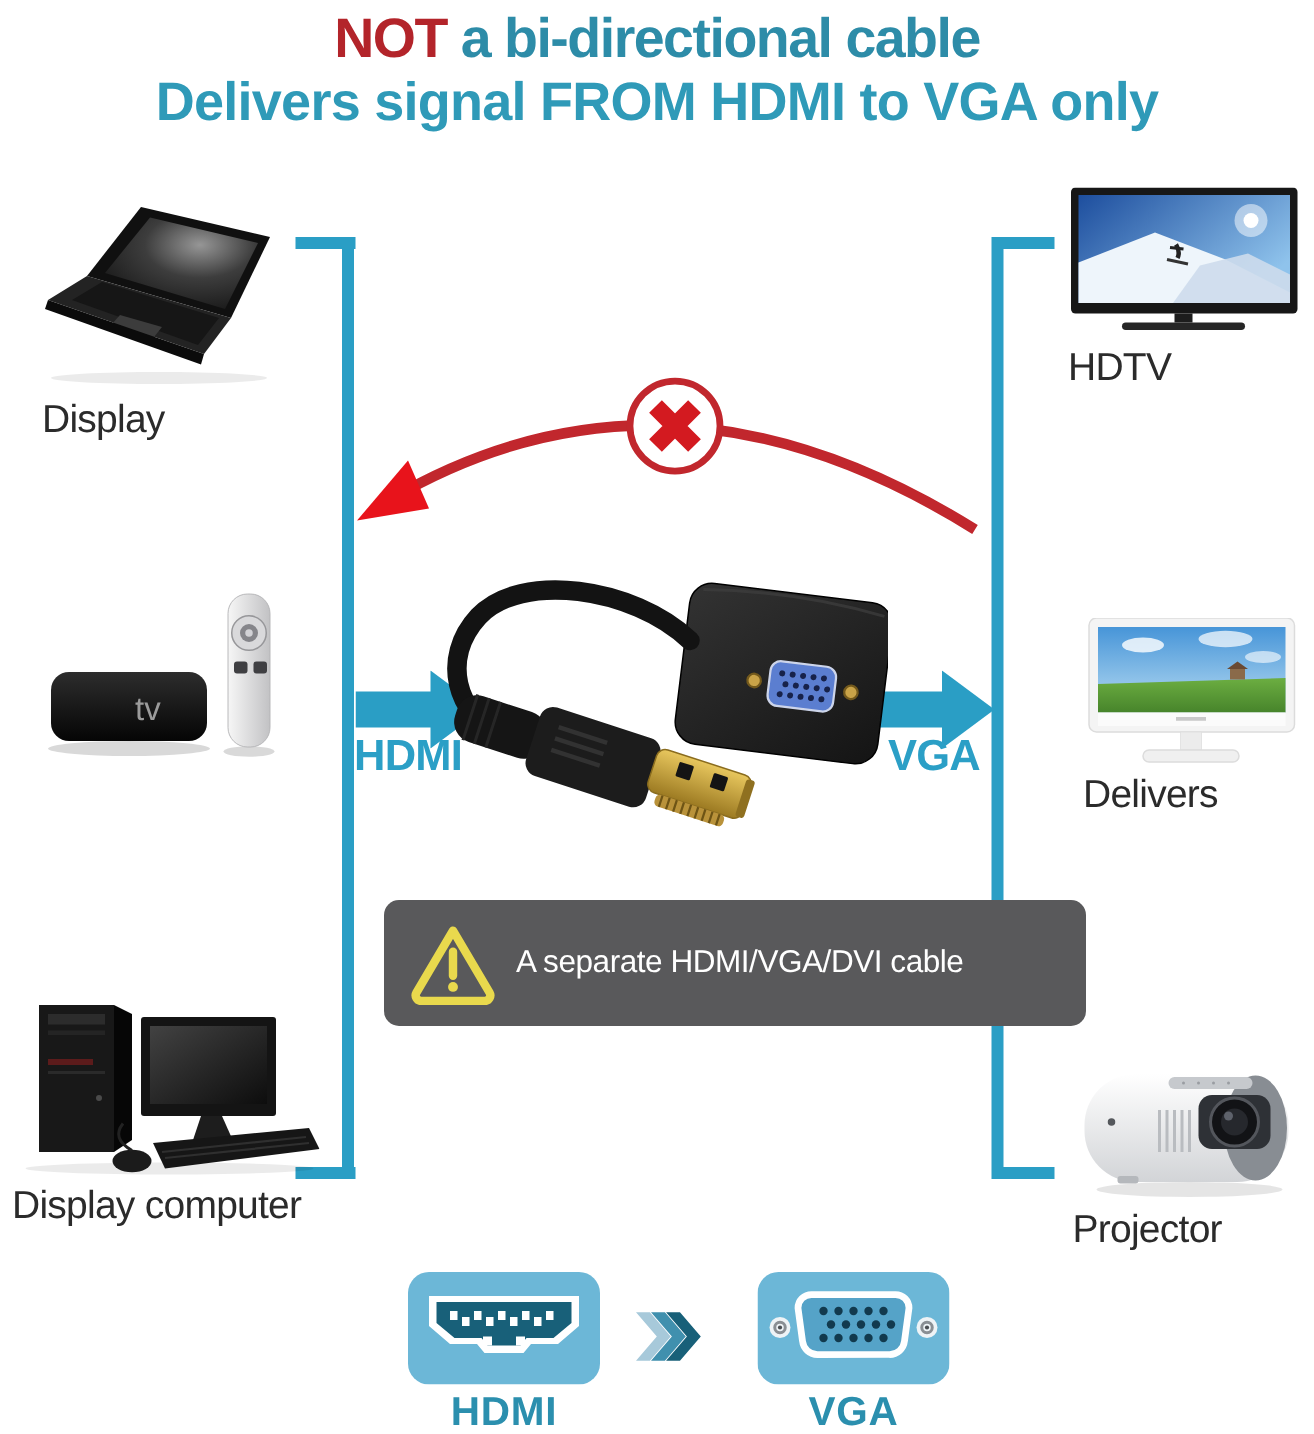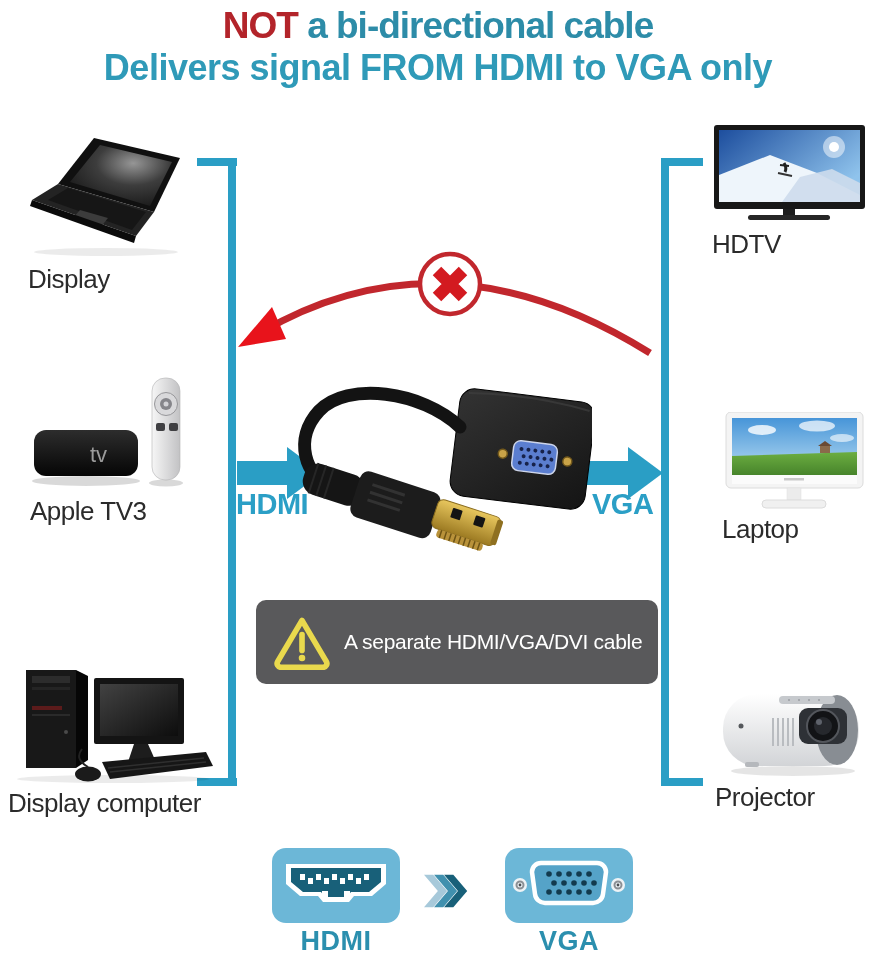--- a/index.html
+++ b/index.html
@@ -17,21 +17,21 @@
   .hdr h2 { font-size:36px; font-weight:bold; letter-spacing:-0.5px; color:#2f9ab8; line-height:1.15; }
   
   .line { position:absolute; background:#2a9ec5; }
   
   .dev { position:absolute; display:flex; flex-direction:column; align-items:flex-start;margin-top:10px; }
   .dev .lbl { font-size:26px; color:#2b2b2b; margin-top:4px; white-space:nowrap; letter-spacing:-0.5px; }
   
   .io-label { position:absolute; font-size:29px; font-weight:bold; color:#2b9fc6; letter-spacing:-0.5px; }
   
   .warn {
-    position:absolute; left:256px; top:600px; width:402px; height:84px;
+    position:absolute; left:256px; top:600px; width:468px; height:84px;
     background:#59595b; border-radius:10px;
     display:flex; align-items:center; gap:12px; padding:0 10px 0 16px;
   }
   .warn .txt { color:#ffffff; font-size:21px; line-height:1.35; letter-spacing:-0.3px; white-space:nowrap; }
   
   .conn { position:absolute; display:flex; flex-direction:column; align-items:center; }
   .conn .lbl { font-size:27px; font-weight:bold; color:#2b8fae; margin-top:3px; letter-spacing:0.5px; }
 </style>
 </head>
 <body>
@@ -64,21 +64,21 @@
       <polygon points="72,7 144,24 122,68 42,44" fill="url(#scrGrad)"></polygon>
       <polygon points="30,46 126,74 108,98 4,62" fill="#232323"></polygon>
       <polygon points="40,50 118,74 104,92 20,62" fill="#161616"></polygon>
       <polygon points="52,72 80,80 72,90 44,81" fill="#3c3c3c"></polygon>
       <polygon points="4,62 108,98 106,105 2,68" fill="#0b0b0b"></polygon>
       <ellipse cx="78" cy="114" rx="72" ry="4" fill="rgba(0,0,0,0.08)"></ellipse>
     </svg>
     <div class="lbl">Display</div>
   </div>
 
-  <div class="dev" style="left:30px; top:364px; width:180px;">
+  <div class="dev" style="left:30px; top:382px; width:180px;">
     <svg width="170" height="118" viewBox="0 0 170 118">
       <defs>
         <linearGradient id="atvGrad" x1="0" y1="0" x2="0" y2="1">
           <stop offset="0" stop-color="#2d2d2d"></stop>
             <stop offset="1" stop-color="#050505"></stop>
         </linearGradient>
         <linearGradient id="remGrad" x1="0" y1="0" x2="1" y2="0">
           <stop offset="0" stop-color="#f6f6f6"></stop>
             <stop offset="1" stop-color="#c2c2c4"></stop>
         </linearGradient>
@@ -87,21 +87,20 @@
       <ellipse cx="136" cy="109" rx="17" ry="3.5" fill="rgba(0,0,0,0.15)"></ellipse>
       <rect x="122" y="4" width="28" height="102" rx="13" fill="url(#remGrad)" stroke="#b2b2b4" stroke-width="0.6"></rect>
       <circle cx="136" cy="30" r="11.5" fill="#d9d9db" stroke="#97979a" stroke-width="1"></circle>
       <circle cx="136" cy="30" r="6" fill="#85858a"></circle>
       <circle cx="136" cy="30" r="2.5" fill="#d2d2d6"></circle>
       <rect x="126" y="49" width="9" height="8" rx="2" fill="#3f3f42"></rect>
       <rect x="139" y="49" width="9" height="8" rx="2" fill="#3f3f42"></rect>
       <rect x="4" y="56" width="104" height="46" rx="12" fill="url(#atvGrad)"></rect>
       <text x="60" y="88" font-size="22" fill="#9b9b9b" font-family="Liberation Sans, sans-serif">tv</text>
     </svg>
-    <div class="lbl">Apple TV3</div>
   </div>
 
   <div class="dev" style="left:8px; top:652px; width:212px;">
     <svg width="205" height="122" viewBox="0 0 205 122">
       <defs>
         <linearGradient id="deskScr" x1="0" y1="0" x2="1" y2="1">
           <stop offset="0" stop-color="#424242"></stop>
             <stop offset="1" stop-color="#0d0d0d"></stop>
         </linearGradient>
       </defs>
@@ -165,24 +164,24 @@
       <ellipse cx="95" cy="14" rx="18" ry="5.5" fill="#ffffff" opacity="0.7"></ellipse>
       <ellipse cx="120" cy="26" rx="12" ry="4" fill="#ffffff" opacity="0.6"></ellipse>
       <polygon points="10,44 135,40 135,63 10,63" fill="url(#dispGrass)"></polygon>
       <rect x="98" y="34" width="10" height="7" fill="#8a6a4a"></rect>
       <polygon points="96,34 103,29 110,34" fill="#6a4a33"></polygon>
       <rect x="10" y="63" width="125" height="9" fill="#fbfbfb"></rect>
       <rect x="62" y="66" width="20" height="2.5" fill="#c9c9c9"></rect>
       <rect x="65" y="76" width="14" height="12" fill="#ececec" stroke="#dddddd" stroke-width="0.5"></rect>
       <rect x="40" y="88" width="64" height="8" rx="4" fill="#f0f0f0" stroke="#dcdcdc" stroke-width="1"></rect>
     </svg>
-    <div class="lbl">Laptop</div>
-  </div>
-
-  <div class="dev" style="left:715px; top:672px; width:156px;">
+    <div class="lbl">Delivers</div>
+  </div>
+
+  <div class="dev" style="left:715px; top:694px; width:156px;">
     <svg width="155" height="96" viewBox="0 0 155 96">
       <defs>
         <linearGradient id="projBody" x1="0" y1="0" x2="0" y2="1">
           <stop offset="0" stop-color="#ffffff"></stop>
             <stop offset="1" stop-color="#d2d4d7"></stop>
         </linearGradient>
       </defs>
       <ellipse cx="78" cy="89" rx="62" ry="5" fill="rgba(0,0,0,0.1)"></ellipse>
       <rect x="8" y="12" width="136" height="72" rx="34" fill="url(#projBody)"></rect>
       <ellipse cx="122" cy="48" rx="21" ry="35" fill="#888d93"></ellipse>

